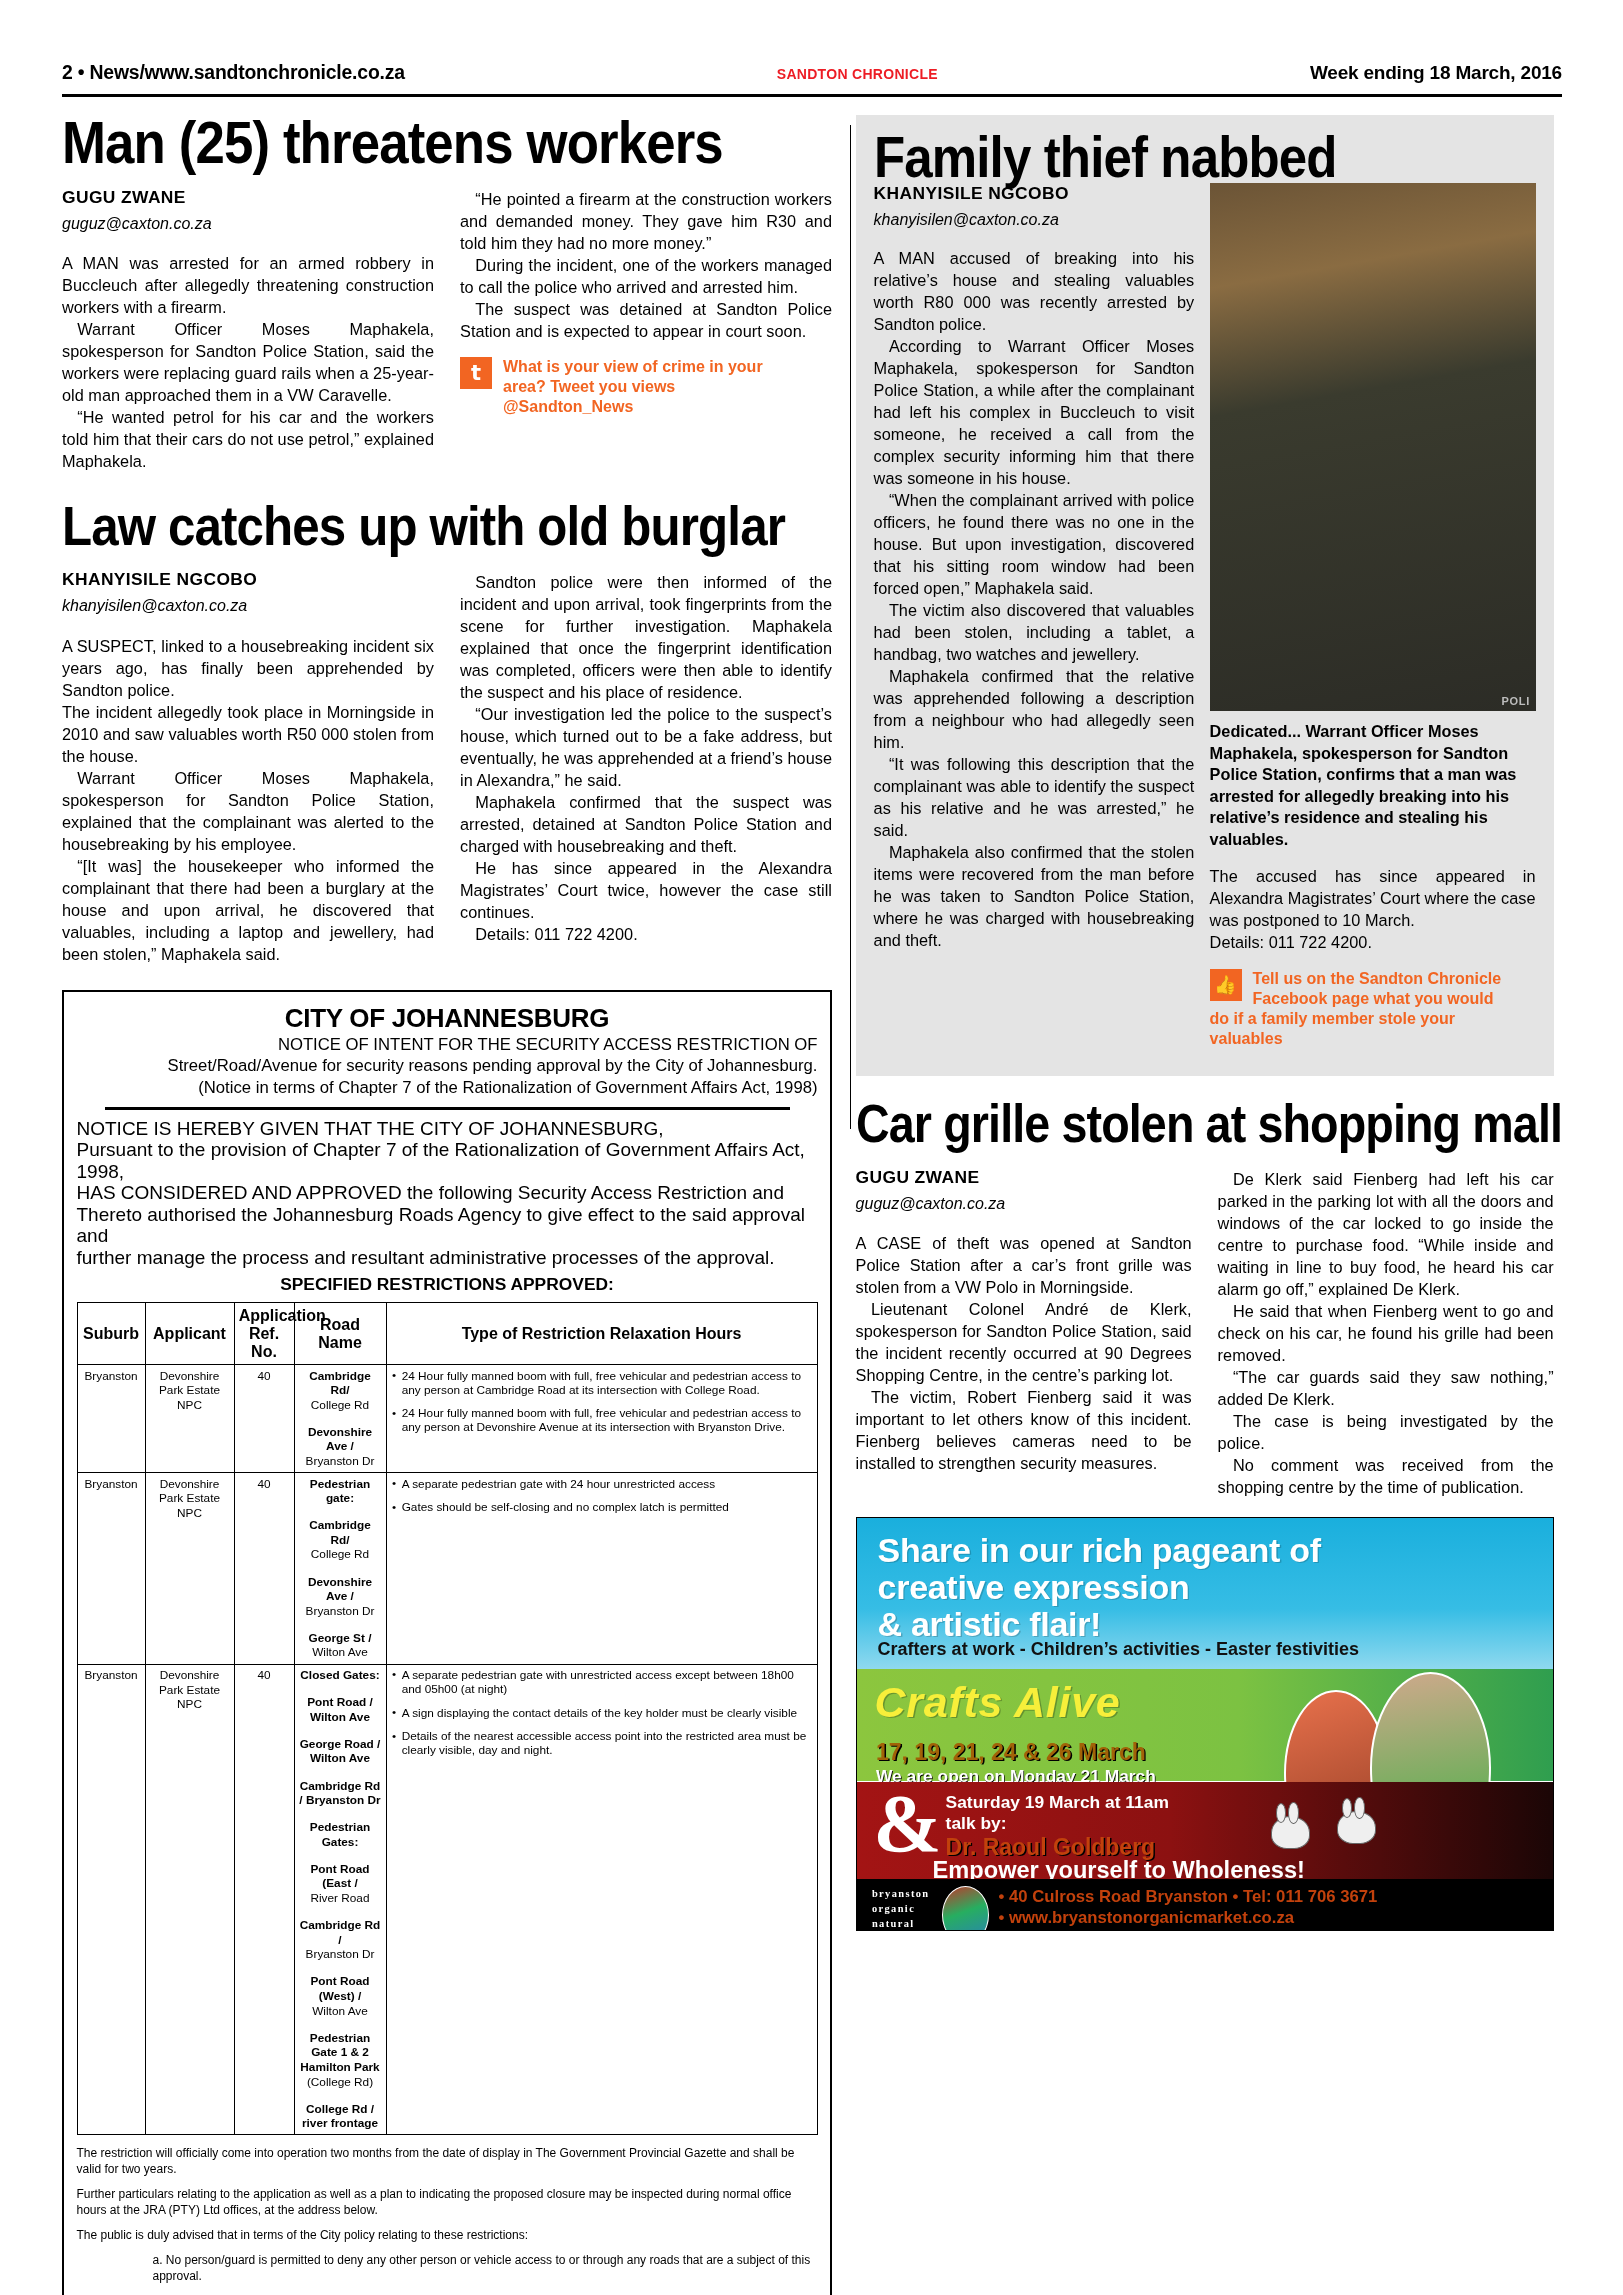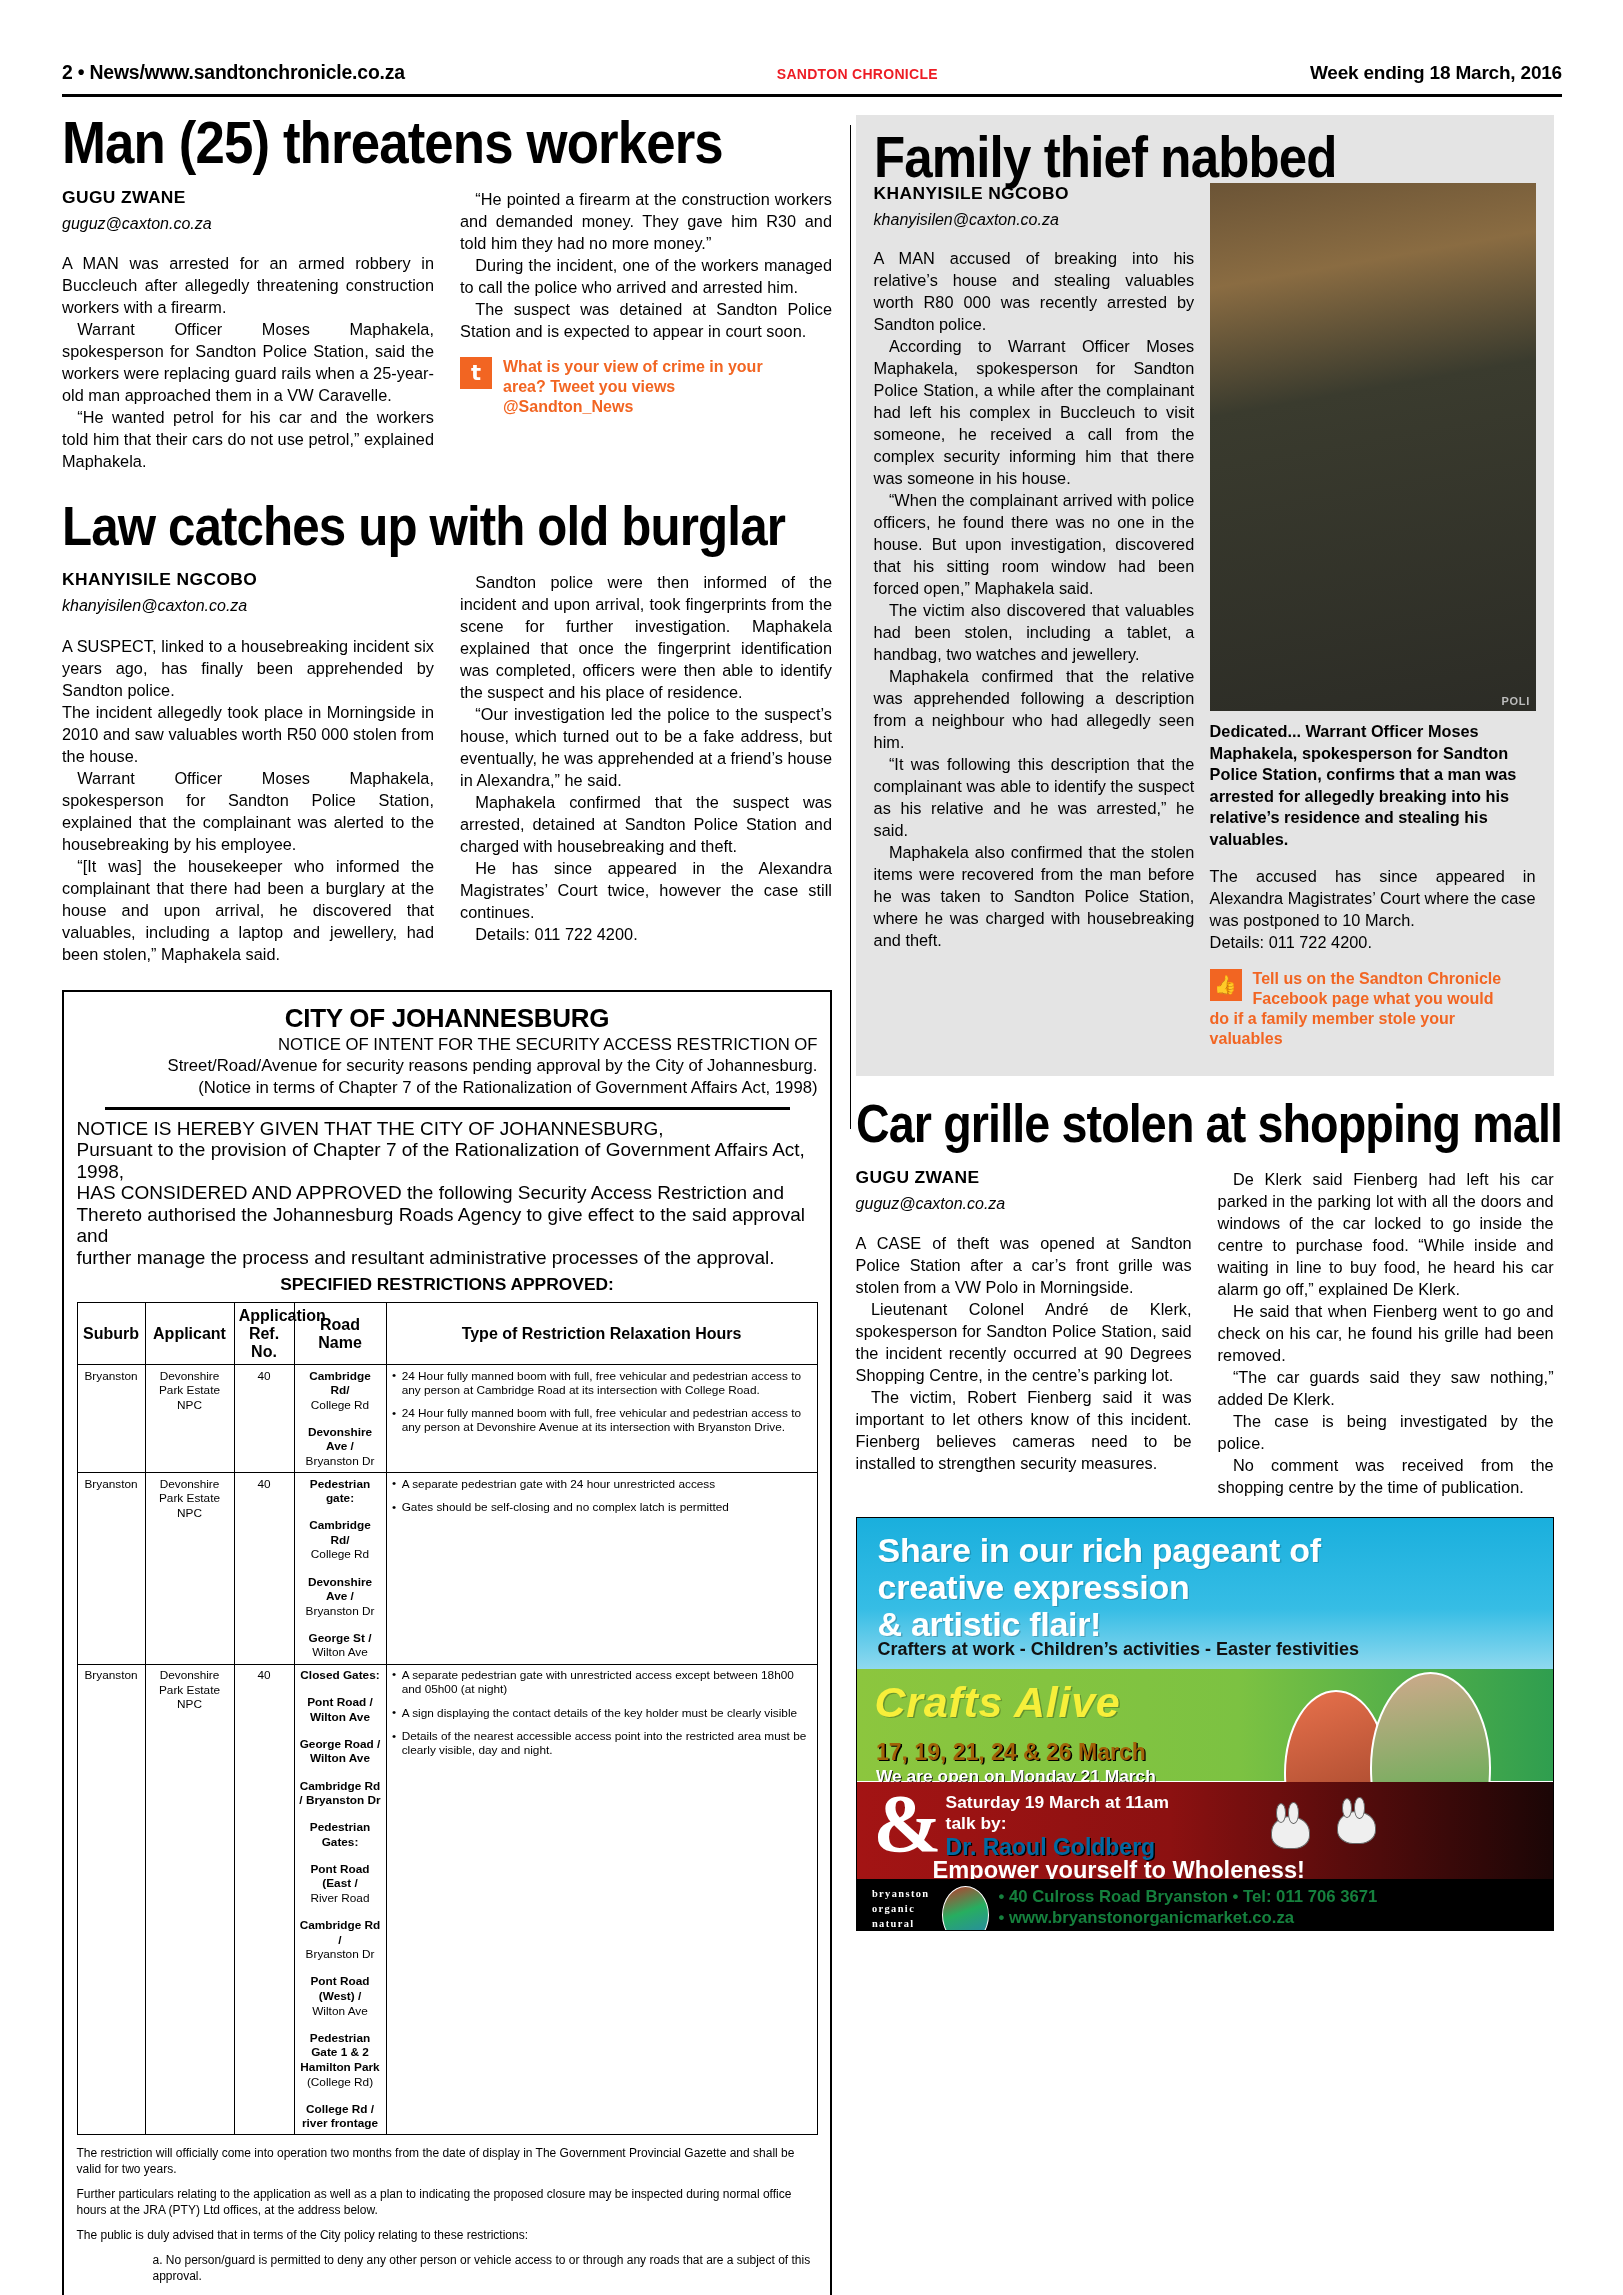--- a/index.html
+++ b/index.html
@@ -126,29 +126,29 @@
     text-shadow: 1.4px 1.4px 0 #000; }
   .ad .dates2 { position: absolute; left: 19.4px; top: 248px; color: #fff; font-weight: bold; font-size: 17.4px;
     text-shadow: 0.7px 0.7px 0 #000; }
   .ad .band-red {
     position: absolute; top: 264px; left: 0; right: 0; height: 97px;
     background: linear-gradient(90deg,#a31414 0%,#8c1111 45%,#1b0606 100%);
   }
   .ad .amp { position: absolute; left: 16.7px; top: 265px; color: #fff; font-weight: bold; font-size: 82px; line-height: 82px;
     font-family: "Liberation Serif", serif; }
   .ad .sat { position: absolute; left: 89px; top: 274px; color: #fff; font-weight: bold; font-size: 17.4px; line-height: 21px; }
-  .ad .doc { position: absolute; left: 89px; top: 316px; color: #0369a1; font-weight: bold; font-size: 23px;
+  .ad .doc { position: absolute; left: 89px; top: 316px; color: #c2410c; font-weight: bold; font-size: 23px;
     text-shadow: 1.4px 1.4px 0 #000; }
   .ad .emp { position: absolute; left: 76px; top: 339px; color: #fff; font-weight: bold; font-size: 23.6px; }
   .ad .band-black { position: absolute; top: 361px; left: 0; right: 0; bottom: 0; background: #000; }
   .ad .bom { position: absolute; left: 15.3px; top: 369px; color: #fff; font-weight: bold; font-size: 10.4px; line-height: 14.6px; letter-spacing: 1.4px;
     font-family: "Liberation Serif", serif; }
   .ad .bom-circle { position: absolute; left: 85px; top: 368px; width: 47px; height: 58px; border-radius: 50%;
     background: linear-gradient(160deg,#c0392b,#27ae60 45%,#2980b9); border: 1.4px solid #fff; }
-  .ad .adinfo { position: absolute; left: 142px; top: 368px; color: #15803d; font-size: 16.7px; line-height: 21px; font-weight: bold; }
+  .ad .adinfo { position: absolute; left: 142px; top: 368px; color: #c2410c; font-size: 16.7px; line-height: 21px; font-weight: bold; }
   .ad .ph1, .ad .ph2, .ad .ph3 {
     position: absolute; border: 2.1px solid #fff; border-radius: 50% 50% 50% 50% / 46% 46% 54% 54%;
   }
   .ad .ph1 { right: 165px; top: 172px; width: 104px; height: 180px; background: linear-gradient(160deg,#e8714c,#8d3a22); }
   .ad .ph2 { right: 62px; top: 154px; width: 121px; height: 208px; background: linear-gradient(170deg,#cfa98c,#6fae5b 60%,#3f7d35); }
   .ad .bunny { position: absolute; width: 39px; height: 33px; background: #efefef; border: 1.4px solid #666; border-radius: 55% 55% 45% 45%; }
   .ad .bunny:before { content:""; position:absolute; left:4.2px; top:-14px; width: 8.3px; height: 18px; background:#efefef; border:1.4px solid #666; border-radius:50%; }
   .ad .bunny:after { content:""; position:absolute; left:16.7px; top:-15.3px; width: 8.3px; height: 19.4px; background:#efefef; border:1.4px solid #666; border-radius:50%; }
   .ad .b1 { right: 243px; top: 298px; }
   .ad .b2 { right: 177px; top: 293px; }

